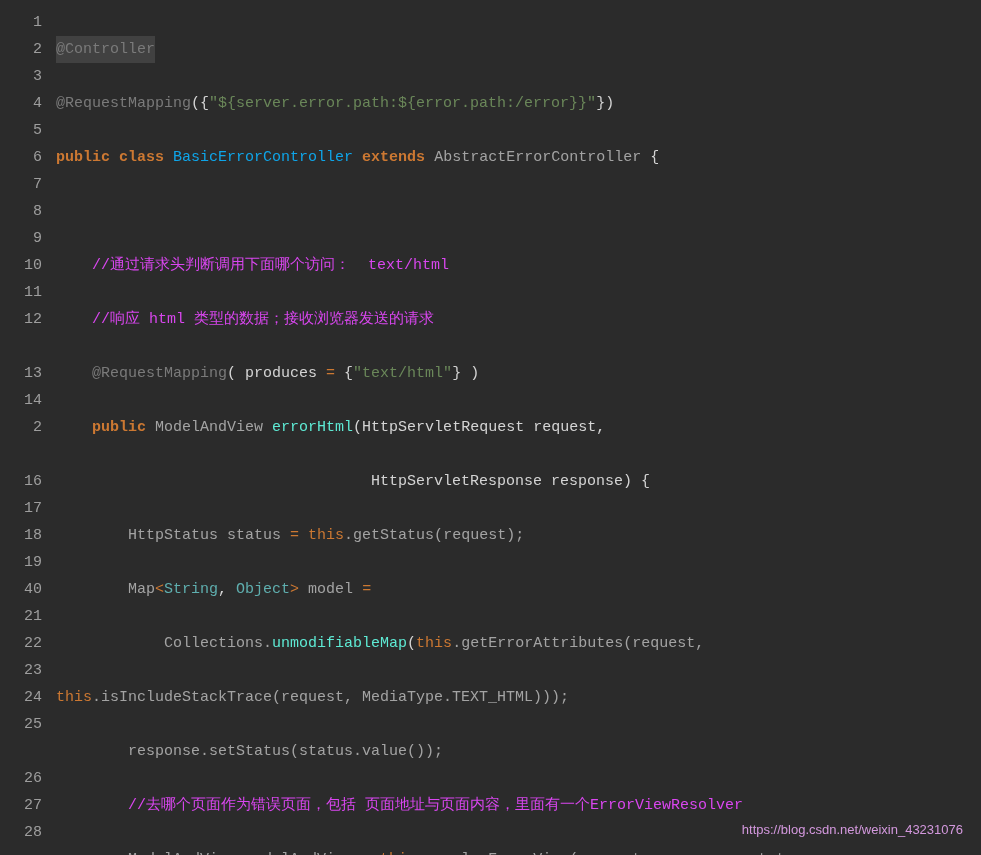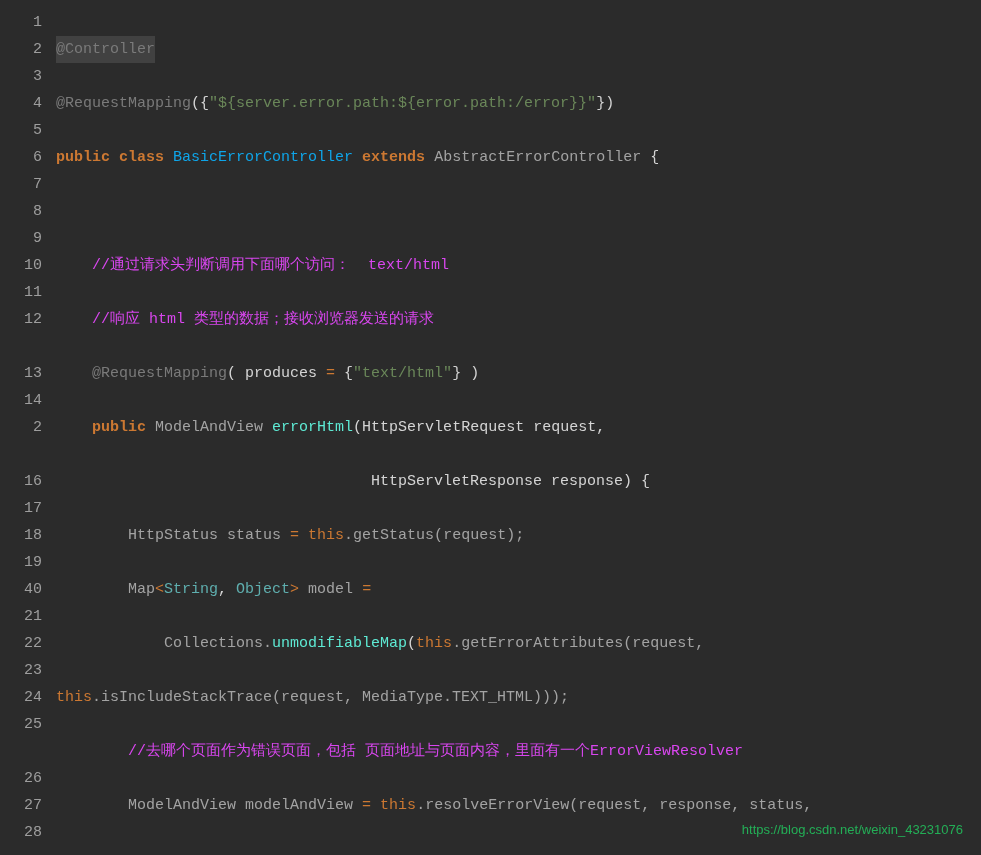--- a/index.html
+++ b/index.html
@@ -45,21 +45,21 @@
     .c-type { color: #5fafaf; }
     .c-punct { color: #d4d4d4; }
     .c-this { color: #cc7832; }
     .c-op { color: #cc7832; }
     .c-identifier { color: #a3a3a3; }
     .selected-line { background: #414141; display: inline-block; }
     .watermark {
       position: absolute;
       bottom: 12px;
       right: 18px;
-      color: #22c55e;
+      color: #f0abfc;
       font-size: 13px;
       opacity: 0.85;
       font-family: Arial, sans-serif;
     }
   </style>
 </head>
 <body>
 
 <div class="editor">
   <div class="gutter">
@@ -102,20 +102,21 @@
 <div class="line"></div>
 <div class="line">    <span class="c-comment">//通过请求头判断调用下面哪个访问：  text/html</span></div>
 <div class="line">    <span class="c-comment">//响应 html 类型的数据；接收浏览器发送的请求</span></div>
 <div class="line">    <span class="c-annotation-dim">@RequestMapping</span><span class="c-punct">( produces </span><span class="c-op">=</span><span class="c-punct"> {</span><span class="c-string">"text/html"</span><span class="c-punct">} )</span></div>
 <div class="line">    <span class="c-keyword">public</span> <span class="c-identifier">ModelAndView</span> <span class="c-method">errorHtml</span><span class="c-punct">(HttpServletRequest request,</span></div>
 <div class="line">                                   <span class="c-punct">HttpServletResponse response) {</span></div>
 <div class="line">        <span class="c-identifier">HttpStatus</span> <span class="c-identifier">status </span><span class="c-op">=</span><span> </span><span class="c-this">this</span><span class="c-identifier">.getStatus(request);</span></div>
 <div class="line">        <span class="c-identifier">Map</span><span class="c-op">&lt;</span><span class="c-type">String</span><span class="c-punct">, </span><span class="c-type">Object</span><span class="c-op">&gt;</span><span class="c-identifier"> model </span><span class="c-op">=</span></div>
 <div class="line">            <span class="c-identifier">Collections.</span><span class="c-method">unmodifiableMap</span><span class="c-punct">(</span><span class="c-this">this</span><span class="c-identifier">.getErrorAttributes(request, </span></div>
 <div class="line"><span class="c-this">this</span><span class="c-identifier">.isIncludeStackTrace(request, MediaType.TEXT_HTML)));</span></div>
+<div class="line">        <span class="c-identifier">response.setStatus(status.value());</span></div>
 <div class="line">        <span class="c-comment">//去哪个页面作为错误页面，包括 页面地址与页面内容，里面有一个ErrorViewResolver</span></div>
 <div class="line">        <span class="c-identifier">ModelAndView</span><span class="c-identifier"> modelAndView </span><span class="c-op">=</span><span> </span><span class="c-this">this</span><span class="c-identifier">.resolveErrorView(request, response, status, </span></div>
 
 
 
 
 
 
 
 

